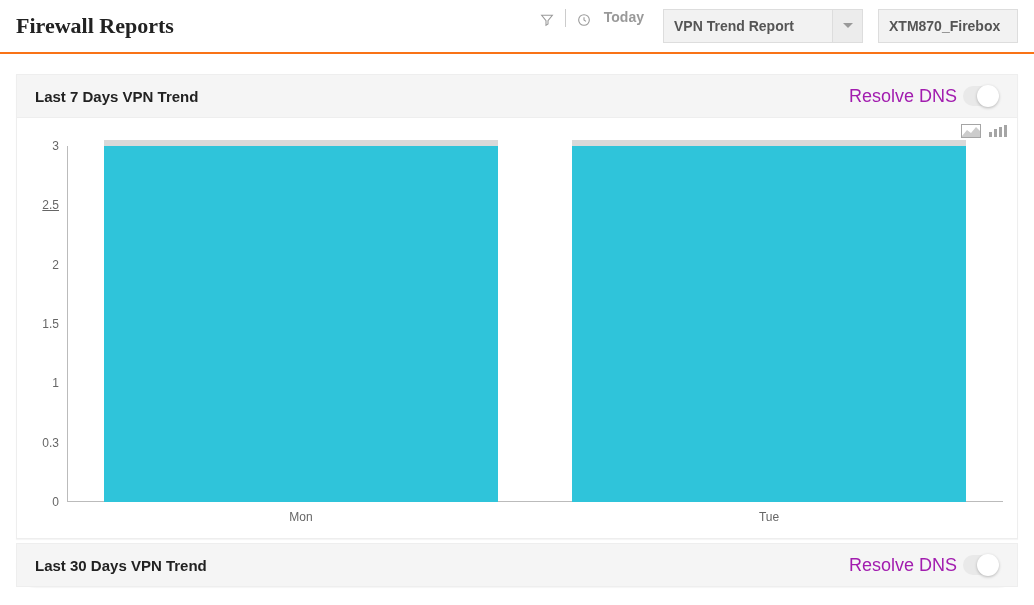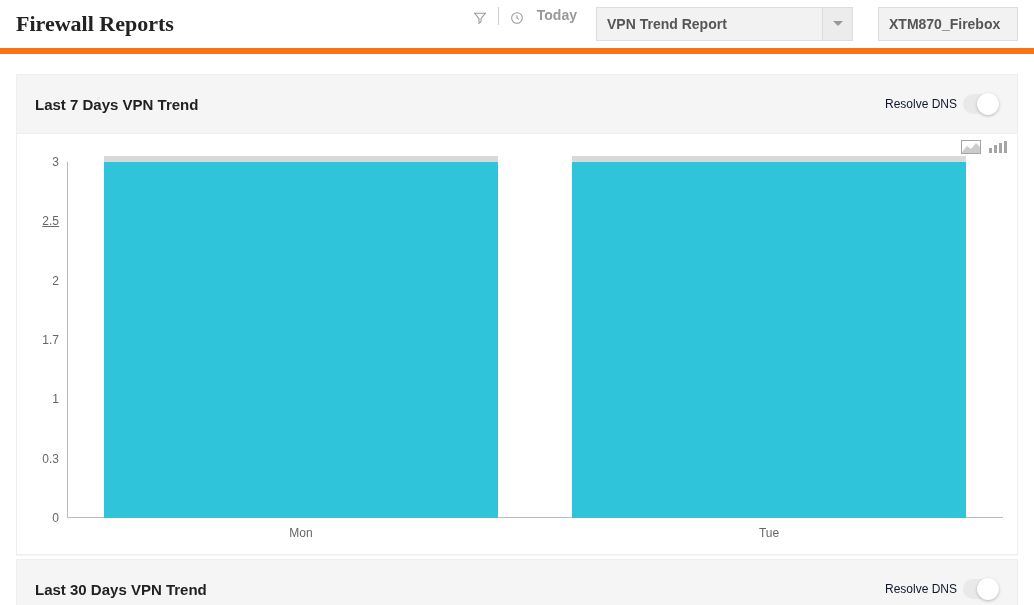--- a/index.html
+++ b/index.html
@@ -1,55 +1,55 @@
 <!DOCTYPE html>
 <html><head>
 <meta charset="utf-8">
 <style>
   * { box-sizing: border-box; margin: 0; padding: 0; }
   html, body { width: 1034px; height: 605px; font-family: -apple-system, "Helvetica Neue", Arial, sans-serif; background: #fff; color: #333; }
   .top-header {
     display: flex; align-items: center; height: 54px; padding: 0 16px;
-    border-bottom: 6px solid #f97316;
+    border-bottom: 2px solid #f97316;
   }
   .page-title {
     font-family: Georgia, "Times New Roman", serif;
     font-size: 22px; font-weight: 600; color: #222; flex: 0 0 auto;
   }
   .header-spacer { flex: 1 1 auto; }
   .header-controls { display: flex; align-items: flex-start; gap: 5px; font-weight: bold; }
 
   .icon-btn { display: inline-flex; align-items: center; justify-content: center; width: 22px; height: 22px; color: #888; }
   .vsep { width: 1px; height: 18px; background: #ccc; margin: 0 2px; }
   .today-label { font-size: 14px; color: #999; margin-right: 6px; margin-left: 4px;}
 
   .select-box {
     height: 34px; background: #f2f2f2; border: 1px solid #ddd;
     display: flex; align-items: center; padding: 0 10px; font-size: 14px; color: #555;
     position: relative;
   }
-  .select-box.main { width: 227px; }
+  .select-box.main { width: 170px; }
   .select-box.caret-cell {
     width: 30px; justify-content: center; border-left: none;
     background: #ececec;
   }
-  .select-box.device { width: 140px; margin-left: 20px; padding-right: 4px; }
+  .select-box.device { width: 140px; margin-left: 10px; padding-right: 4px; }
 
   
   .panel {
     margin: 20px 16px 0 16px;
     box-shadow: 0 1px 1px rgba(0,0,0,0.04);
   }
   .panel-header {
-    height: 60px; display: flex; align-items: center; padding: 0 18px;
+    height: 44px; display: flex; align-items: center; padding: 0 18px;
     background: #f5f5f5; border: 1px solid #eee;
     font-size: 15px; font-weight: 700; color: #222;
   }
   .panel-header .spacer { flex: 1; }
-  .dns-label { font-size: 12px; font-weight: 500; color: #0f172a; margin-right: 6px; }
+  .dns-label { font-size: 18px; font-weight: 500; color: #a21caf; margin-right: 6px; }
   .toggle {
     width: 36px; height: 20px; border-radius: 10px; background: #e9e9e9;
     position: relative;
   }
   .toggle::after {
     content: ""; position: absolute; right: 0px; top: -1px;
     width: 22px; height: 22px; background: #fff; border-radius: 50%;
     box-shadow: 0 1px 3px rgba(0,0,0,0.25);
   }
 
@@ -161,21 +161,21 @@
           <rect x="17" y="1" width="3" height="12" fill="#888"></rect>
         </svg>
       </span>
     </div>
 
     <div class="chart-zone">
       <div class="y-axis" id="y-axis">
           <div class="y-tick" style="bottom: 0%;">0</div>
           <div class="y-tick" style="bottom: 16.6667%;">0.3</div>
           <div class="y-tick" style="bottom: 33.3333%;">1</div>
-          <div class="y-tick" style="bottom: 50%;">1.7</div>
+          <div class="y-tick" style="bottom: 50%;">1.5</div>
           <div class="y-tick" style="bottom: 66.6667%;">2</div>
           <div class="y-tick" style="bottom: 83.3333%; text-decoration: underline;">2.5</div>
           <div class="y-tick" style="bottom: 100%;">3</div>
         </div>
       <div class="plot" id="plot">
         <div class="left-axis-line"></div>
         <div class="baseline"></div>
       <div class="bar" style="left: 4%; width: 42%; height: 100%;">
             <div class="bar-cap"></div>
           </div>

